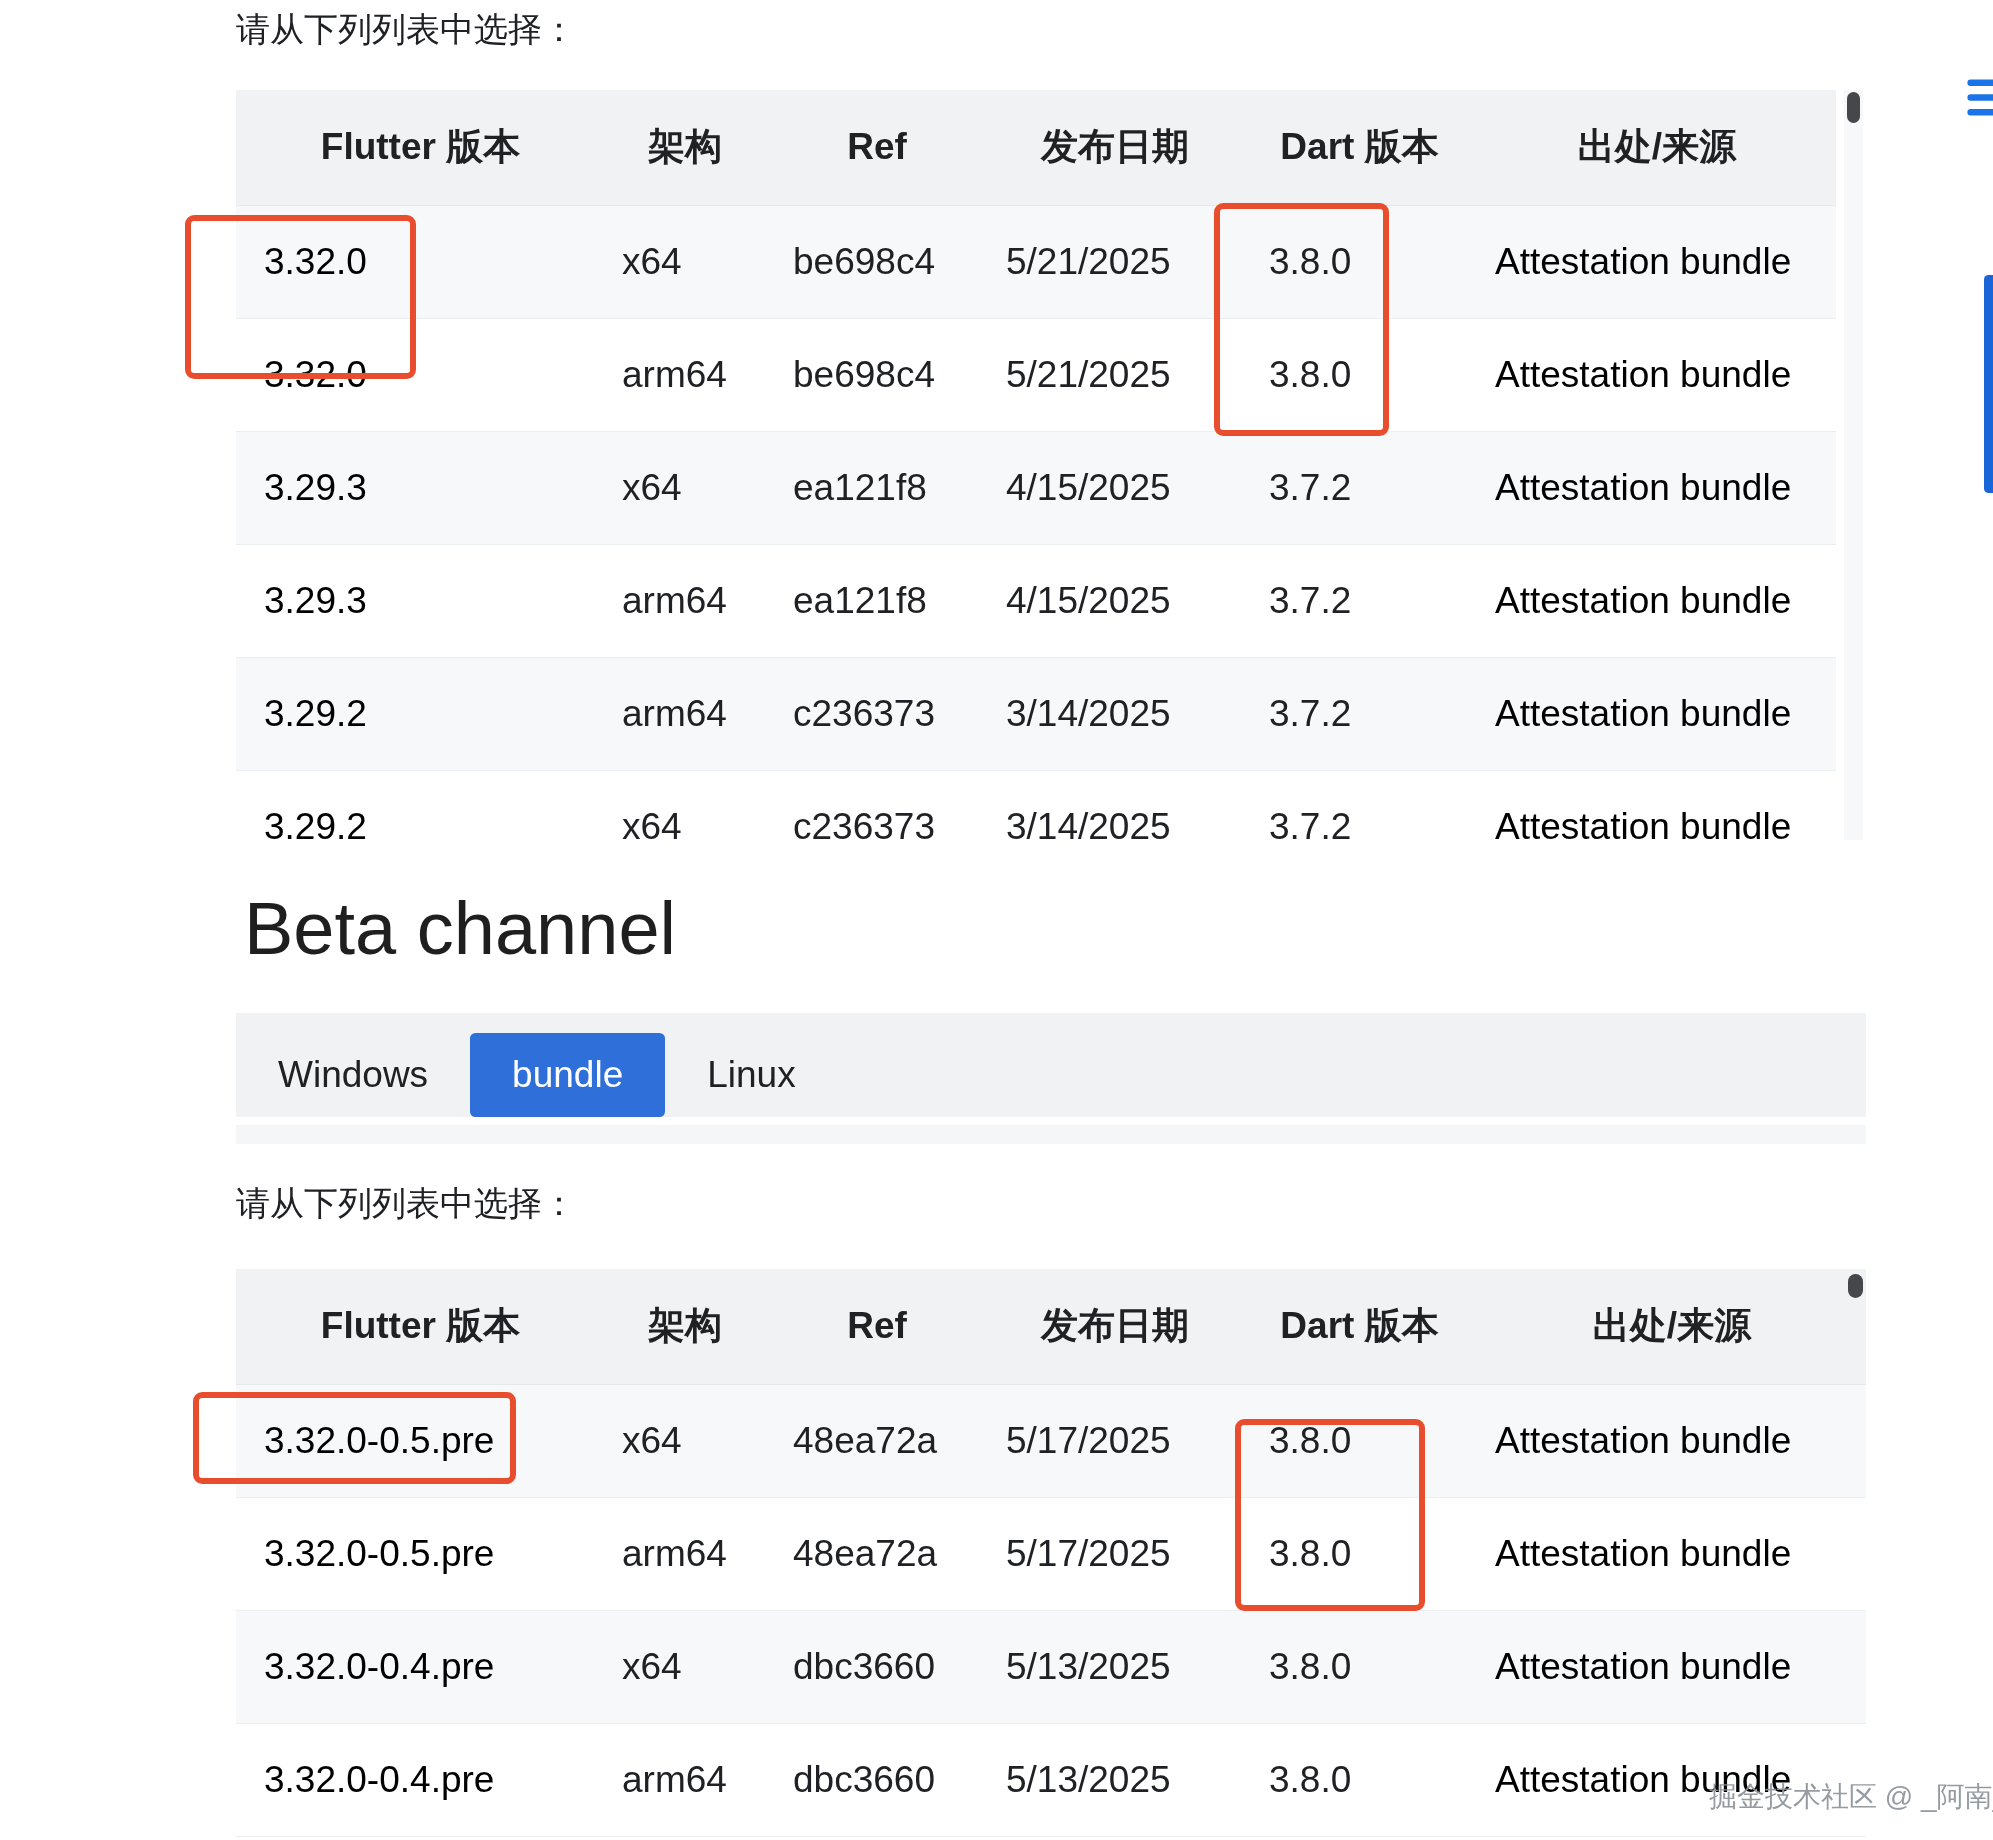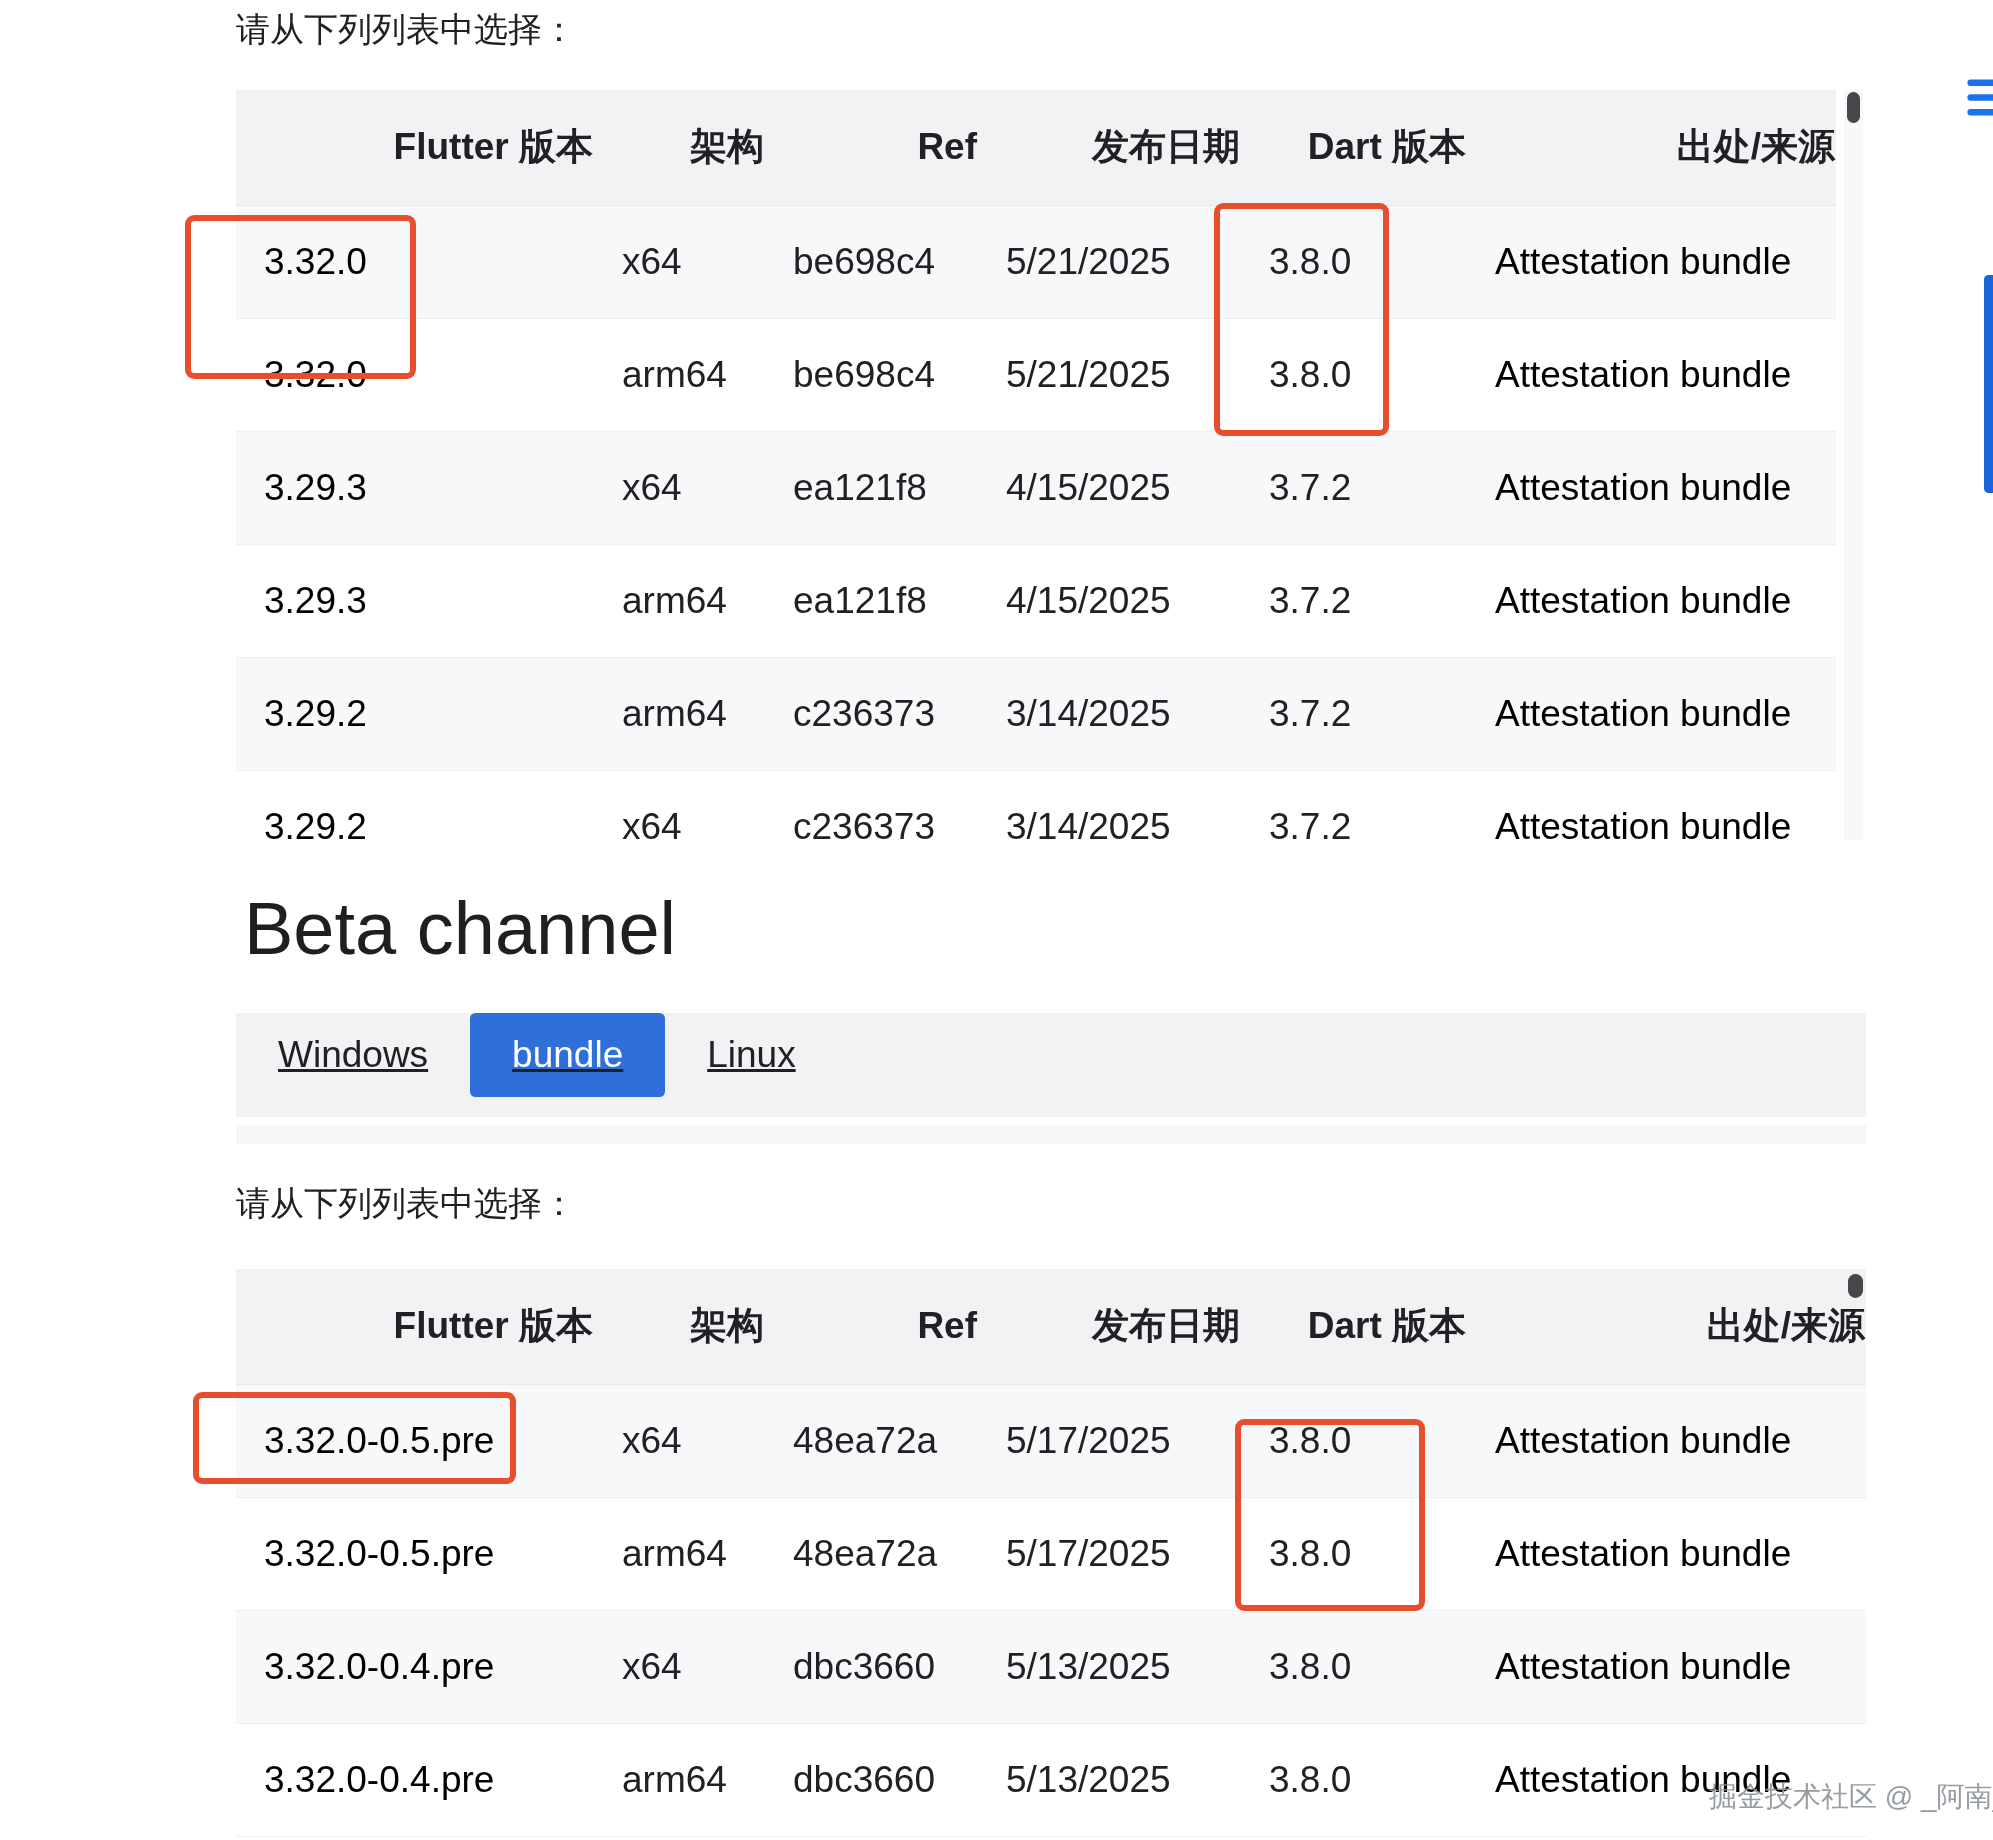--- a/index.html
+++ b/index.html
@@ -15,40 +15,40 @@
   .prompt { position: absolute; left: 236px; font-size: 34px; color: #202124; }
   .prompt-1 { top: 7.4px; }
   .prompt-2 { top: 1181px; }
 
   .table-wrap { position: absolute; left: 236px; overflow: hidden; background:#fff; }
   .table-1 { top: 90px;  width: 1600px; height: 750px; }
   .table-2 { top: 1269px; width: 1630px; height: 571px; }
 
   table.releases { border-collapse: collapse; table-layout: fixed; width: 100%; font-size: 37px; }
   .releases th {
-    height: 115px; text-align: right; padding-left: 12px;
+    height: 115px; text-align: center; padding-left: 12px;
     font-weight: 700; background: #f0f2f3; border-bottom: 1.8px solid #e6e8ea;
     color: #202124; white-space: nowrap;
   }
   .releases td {
     height: 113px; padding-left: 28px;
     border-bottom: 1.8px solid #eceff1; white-space: nowrap;
   }
   .releases tbody tr:nth-child(odd) { background: #f7f8f9; }
   a.lnk { color: #000000; text-decoration: none; cursor: pointer; }
 
   .scrollbar-track { position: absolute; left: 1844px; top: 90px; width: 18.5px; height: 750px; background: #f7f8f9; }
   .sb-thumb { position: absolute; top: 1.8px; left: 2.8px; width: 13px; height: 31px; border-radius: 6.5px; background: #46474a; }
   .sb2-thumb { position: absolute; left: 1848px; top: 1274px; width: 14.8px; height: 24px; border-radius: 7.4px; background: #46474a; }
 
   .beta-heading { position: absolute; left: 233px; top: 875px; margin: 11px; font-size: 74px; font-weight: 400; color: #1f1f1f; letter-spacing: 0; }
 
   .tabbar {
     position: absolute; left: 236px; top: 1013px; width: 1630px; height: 104px;
-    background: #f0f2f3; display: flex; align-items: flex-start; text-decoration: underline;
+    background: #f0f2f3; display: flex; align-items: flex-end;
   }
   .tab { padding: 0 42px; font-size: 37px; height: 84px; display: flex; align-items: center; color: #202124; cursor: pointer; }
   .tab.active { background: #2e6fd9; color: #ffffff; border-radius: 5.5px; }
   .tabbar-footer { position: absolute; left: 236px; top: 1125px; width: 1630px; height: 18.5px; background: #f5f6f7; }
 
   .redbox { position: absolute; border: 6.5px solid #e84e2d; border-radius: 9.2px; pointer-events: none; }
   .box-1 { left: 185px;  top: 215px;  width: 231px; height: 164px; }
   .box-2 { left: 1214px; top: 203px;  width: 175px; height: 233px; }
   .box-3 { left: 193px;  top: 1392px; width: 323px; height: 92px; }
   .box-4 { left: 1235px; top: 1419px; width: 190px; height: 192px; }

